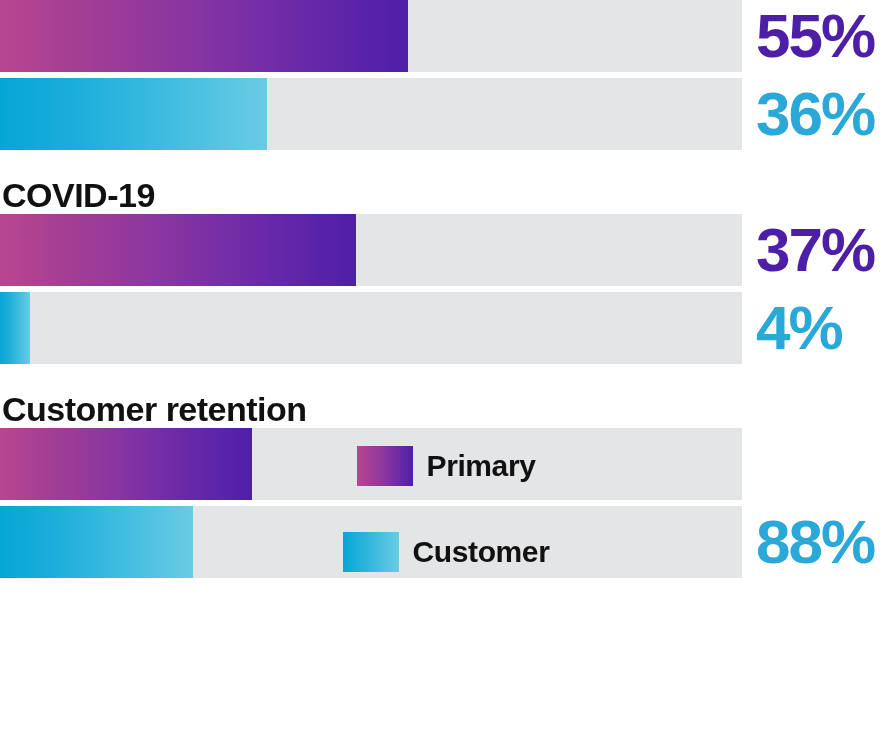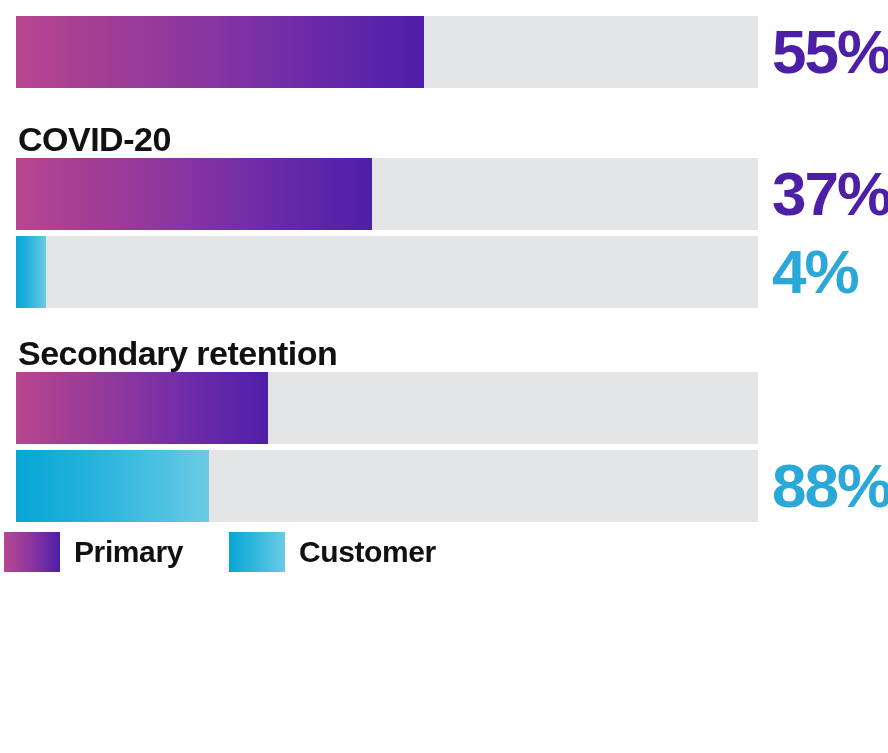--- a/index.html
+++ b/index.html
@@ -8,21 +8,21 @@
     background: #ffffff;
     font-family: "Liberation Sans", sans-serif;
     overflow: hidden;
   }
 
   #chart-root {
     position: relative;
     width: 888px;
     height: 580px;
     background: #ffffff;
-    padding: 16px;
+    padding: 0;
   }
 
   
   .group {
     position: relative;
     width: 888px;
   }
 
   .group-label {
     font-size: 34px;
@@ -82,20 +82,21 @@
   
   #legend {
     position: absolute;
     left: 0;
     bottom: 8px;
     width: 888px;
     display: flex;
     align-items: center;
     gap: 46px;
     padding-left: 4px;
+    flex-direction: column;
   }
 
   .legend-item {
     display: flex;
     align-items: center;
     gap: 14px;
   }
 
   .swatch {
     width: 56px;
@@ -125,45 +126,51 @@
 <div id="chart-root">
 
   <div class="group">
     <div class="bar-row">
       <div class="track">
         <div class="fill purple" style="width: 55%;"></div>
       </div>
       <div class="value purple">55%</div>
     </div>
     <div class="row-gap"></div>
+    <div class="bar-row">
+      <div class="track">
+        <div class="fill cyan" style="width: 36%;"></div>
+      </div>
+      <div class="value cyan">36%</div>
+    </div>
   </div>
 
   <div class="group-gap"></div>
 
   <div class="group">
-    <div class="group-label">COVID-20</div>
+    <div class="group-label">COVID-19</div>
     <div class="bar-row">
       <div class="track">
         <div class="fill purple" style="width: 48%;"></div>
       </div>
       <div class="value purple">37%</div>
     </div>
     <div class="row-gap"></div>
     <div class="bar-row">
       <div class="track">
         <div class="fill cyan" style="width: 4%;"></div>
       </div>
       <div class="value cyan">4%</div>
     </div>
   </div>
 
   <div class="group-gap"></div>
 
   <div class="group">
-    <div class="group-label">Secondary retention</div>
+    <div class="group-label">Customer retention</div>
     <div class="bar-row">
       <div class="track">
         <div class="fill purple" style="width: 34%;"></div>
       </div>
     </div>
     <div class="row-gap"></div>
     <div class="bar-row">
       <div class="track">
         <div class="fill cyan" style="width: 26%;"></div>
       </div>

